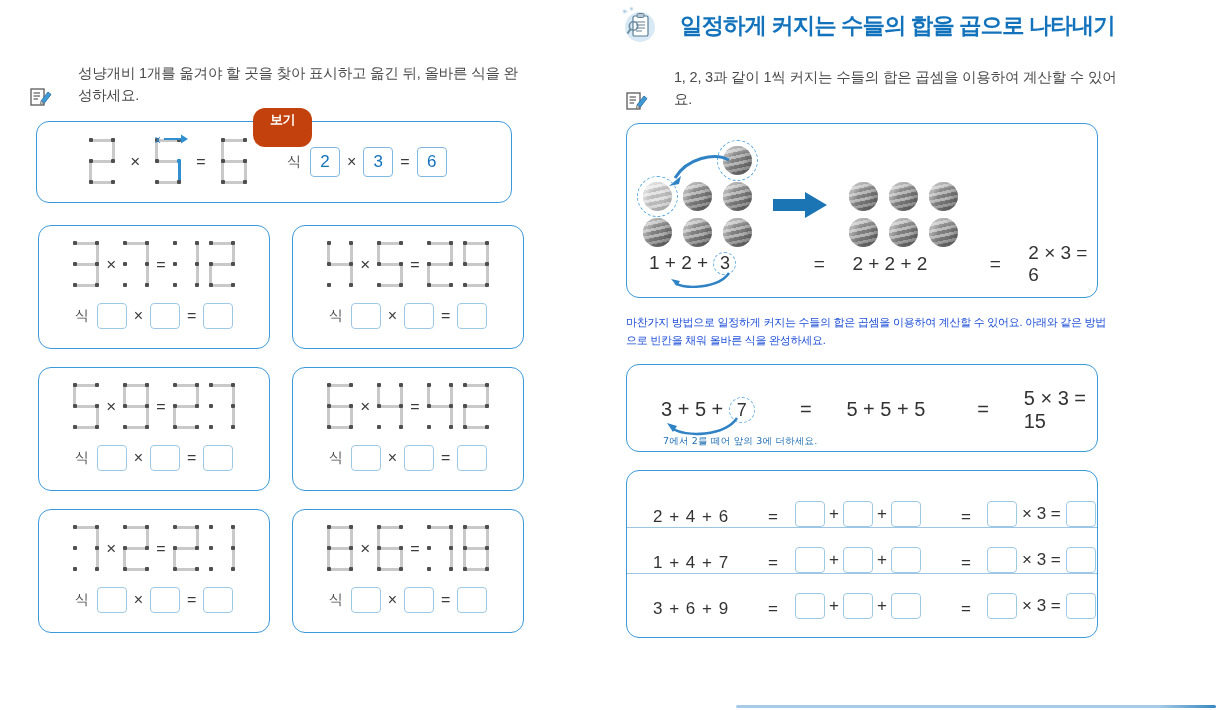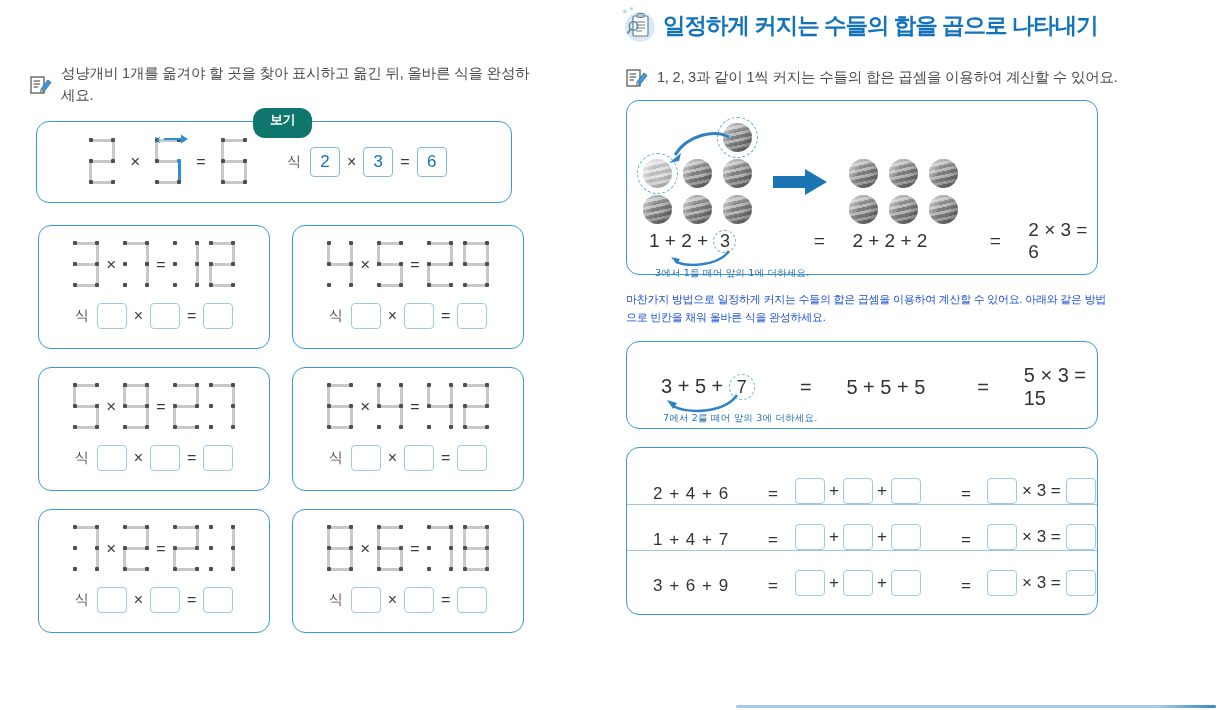--- a/index.html
+++ b/index.html
@@ -10,43 +10,43 @@
     font-family:"Liberation Sans","DejaVu Sans",sans-serif;
     color:#3b3b3b;
     overflow:hidden;
     position:relative;
   }
   .page { display:flex; width:1228px; height:710px; }
   .col-left  { width:614px; position:relative; padding:0; }
   .col-right { width:614px; position:relative; padding:0; }
 
   
-  .instr { display:flex; align-items:center; gap:9px; }
+  .instr { display:flex; align-items:flex-end; gap:26px; }
   .instr-text { font-size:14.5px; line-height:1.55; color:#4a4a4a; letter-spacing:-0.2px; }
   .pencil-ico { flex:0 0 auto; width:22px; height:20px; margin-top:1px; }
 
   
-  .hdr { display:flex; align-items:center; gap:5px; padding:6px 0 0 6px; }
+  .hdr { display:flex; align-items:center; gap:22px; padding:6px 0 0 6px; }
   .hdr-title {
     font-size:22.5px; font-weight:bold; color:#1273bc; letter-spacing:-1px;
     white-space:nowrap;
   }
   .clip-ico { width:38px; height:38px; flex:0 0 auto; }
 
   
   .card {
     border:1.6px solid #3a9ad9; border-radius:13px; background:#fff; position:relative;
   }
 
   
   .example-wrap { position:relative; margin:14px 0 0 36px; width:476px; }
   .badge {
     position:absolute; top:-13px; left:217px; z-index:3;
-    background:#0f766e; color:#fff; font-size:13px; font-weight:bold;
-    padding:3px 17px 9px; border-radius:12px; letter-spacing:-0.5px;
+    background:#c2410c; color:#fff; font-size:13px; font-weight:bold;
+    padding:3px 17px 18px; border-radius:12px; letter-spacing:-0.5px;
   }
   .example-card { height:82px; display:flex; align-items:center; }
   .example-left { width:250px; display:flex; align-items:center; justify-content:center; gap:13px; padding-left:12px;}
   .example-right { display:flex; align-items:center; gap:7px; font-size:17px; color:#3b3b3b; }
   .sik-label { font-size:14px; color:#4a4a4a; margin-right:2px; }
   .ansbox {
     width:30px; height:30px; border:1.3px solid #7fb8e0; border-radius:4px;
     display:inline-flex; align-items:center; justify-content:center;
     font-size:17px; color:#1273bc; background:#fff;
   }
@@ -729,21 +729,20 @@
           <svg style="position:absolute; left:22px; top:16px;" width="72" height="20" viewBox="0 0 72 20">
             <path d="M4 15 C14 22 48 20 58 5" stroke="#2f82c4" stroke-width="2.4" fill="none"></path>
             <polygon points="0,11 9,13 6,18" fill="#2f82c4"></polygon>
           </svg>
         </span>
         <span class="seg-eq">=</span>
         <span class="seg2">2 + 2 + 2</span>
         <span class="seg-eq">=</span>
         <span>2 × 3 = 6</span>
       </div>
-      <div class="hand-note">3에서 1을 떼어 앞의 1에 더하세요.</div>
     </div>
 
     <div class="para">마찬가지 방법으로 일정하게 커지는 수들의 합은 곱셈을 이용하여 계산할 수 있어요. 아래와 같은 방법으로 빈칸을 채워 올바른 식을 완성하세요.</div>
 
     <div class="card ex2-card">
       <div class="ex2-row">
         <span class="s1" style="position:relative;">
           <span>3 + 5 +</span>
           <span class="circ-num" style="width:26px;height:26px;line-height:24px;">7</span>
           <svg style="position:absolute; left:6px; top:17px;" width="86" height="22" viewBox="0 0 86 22">

